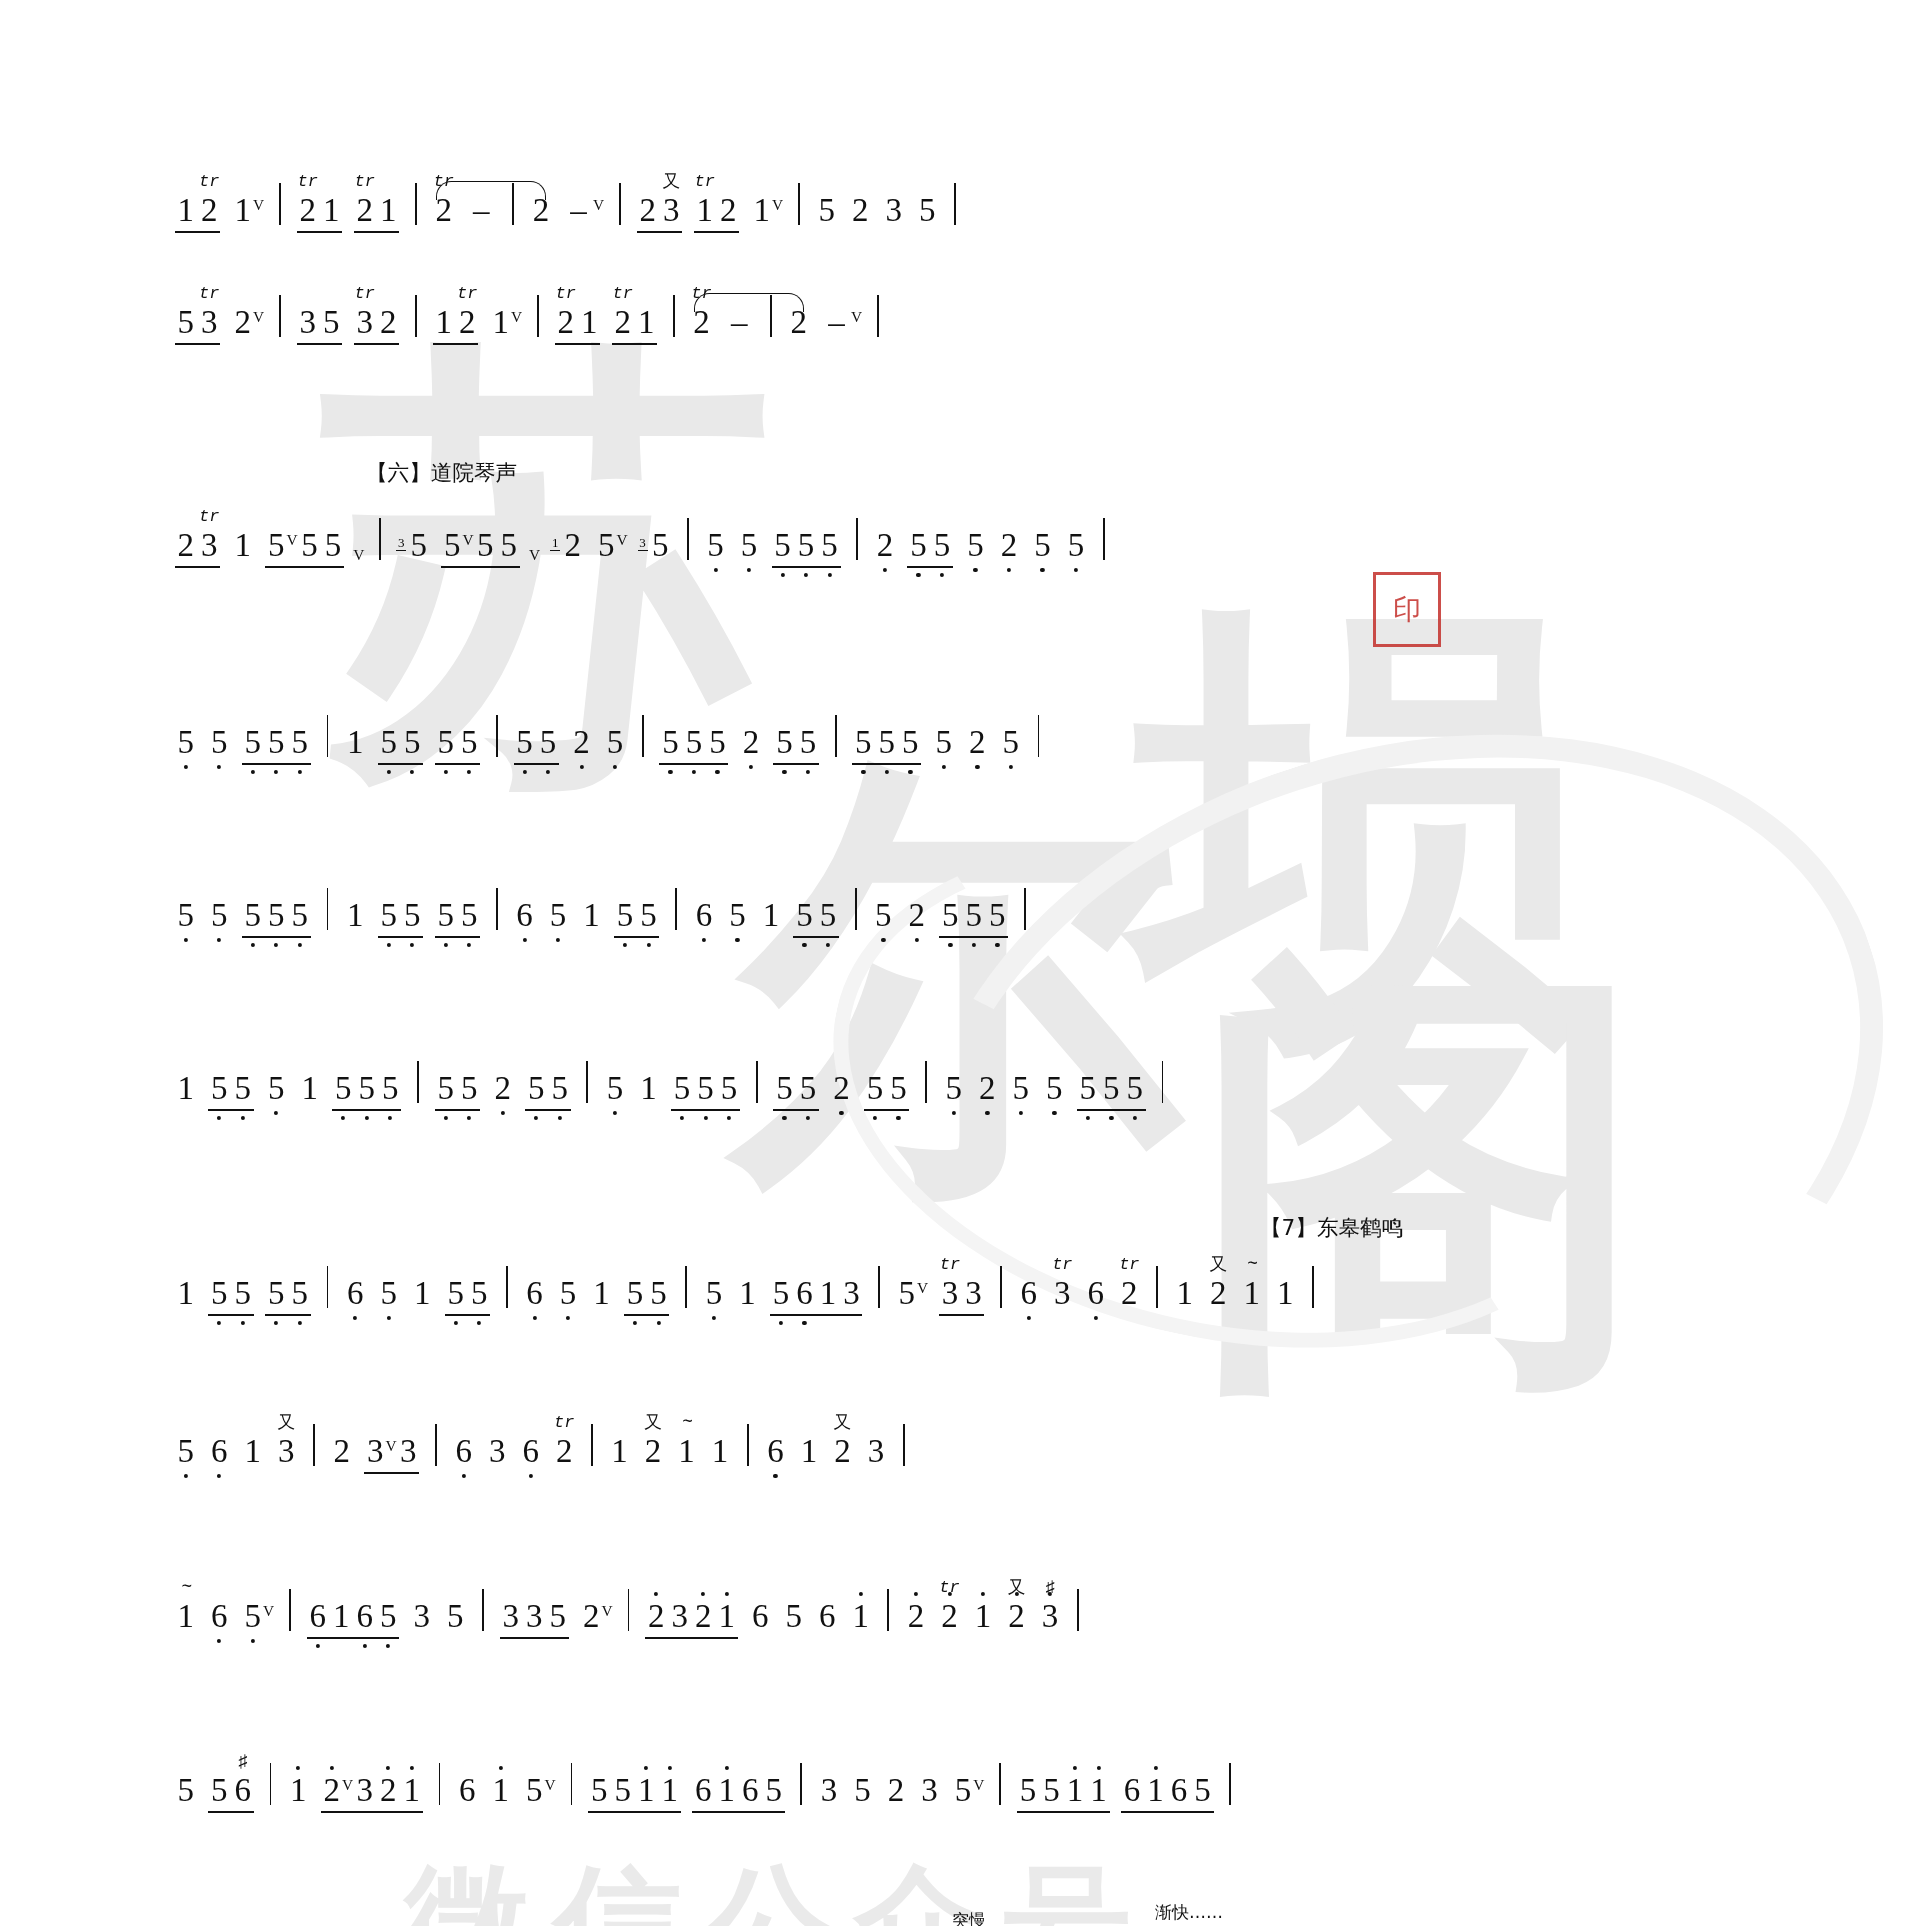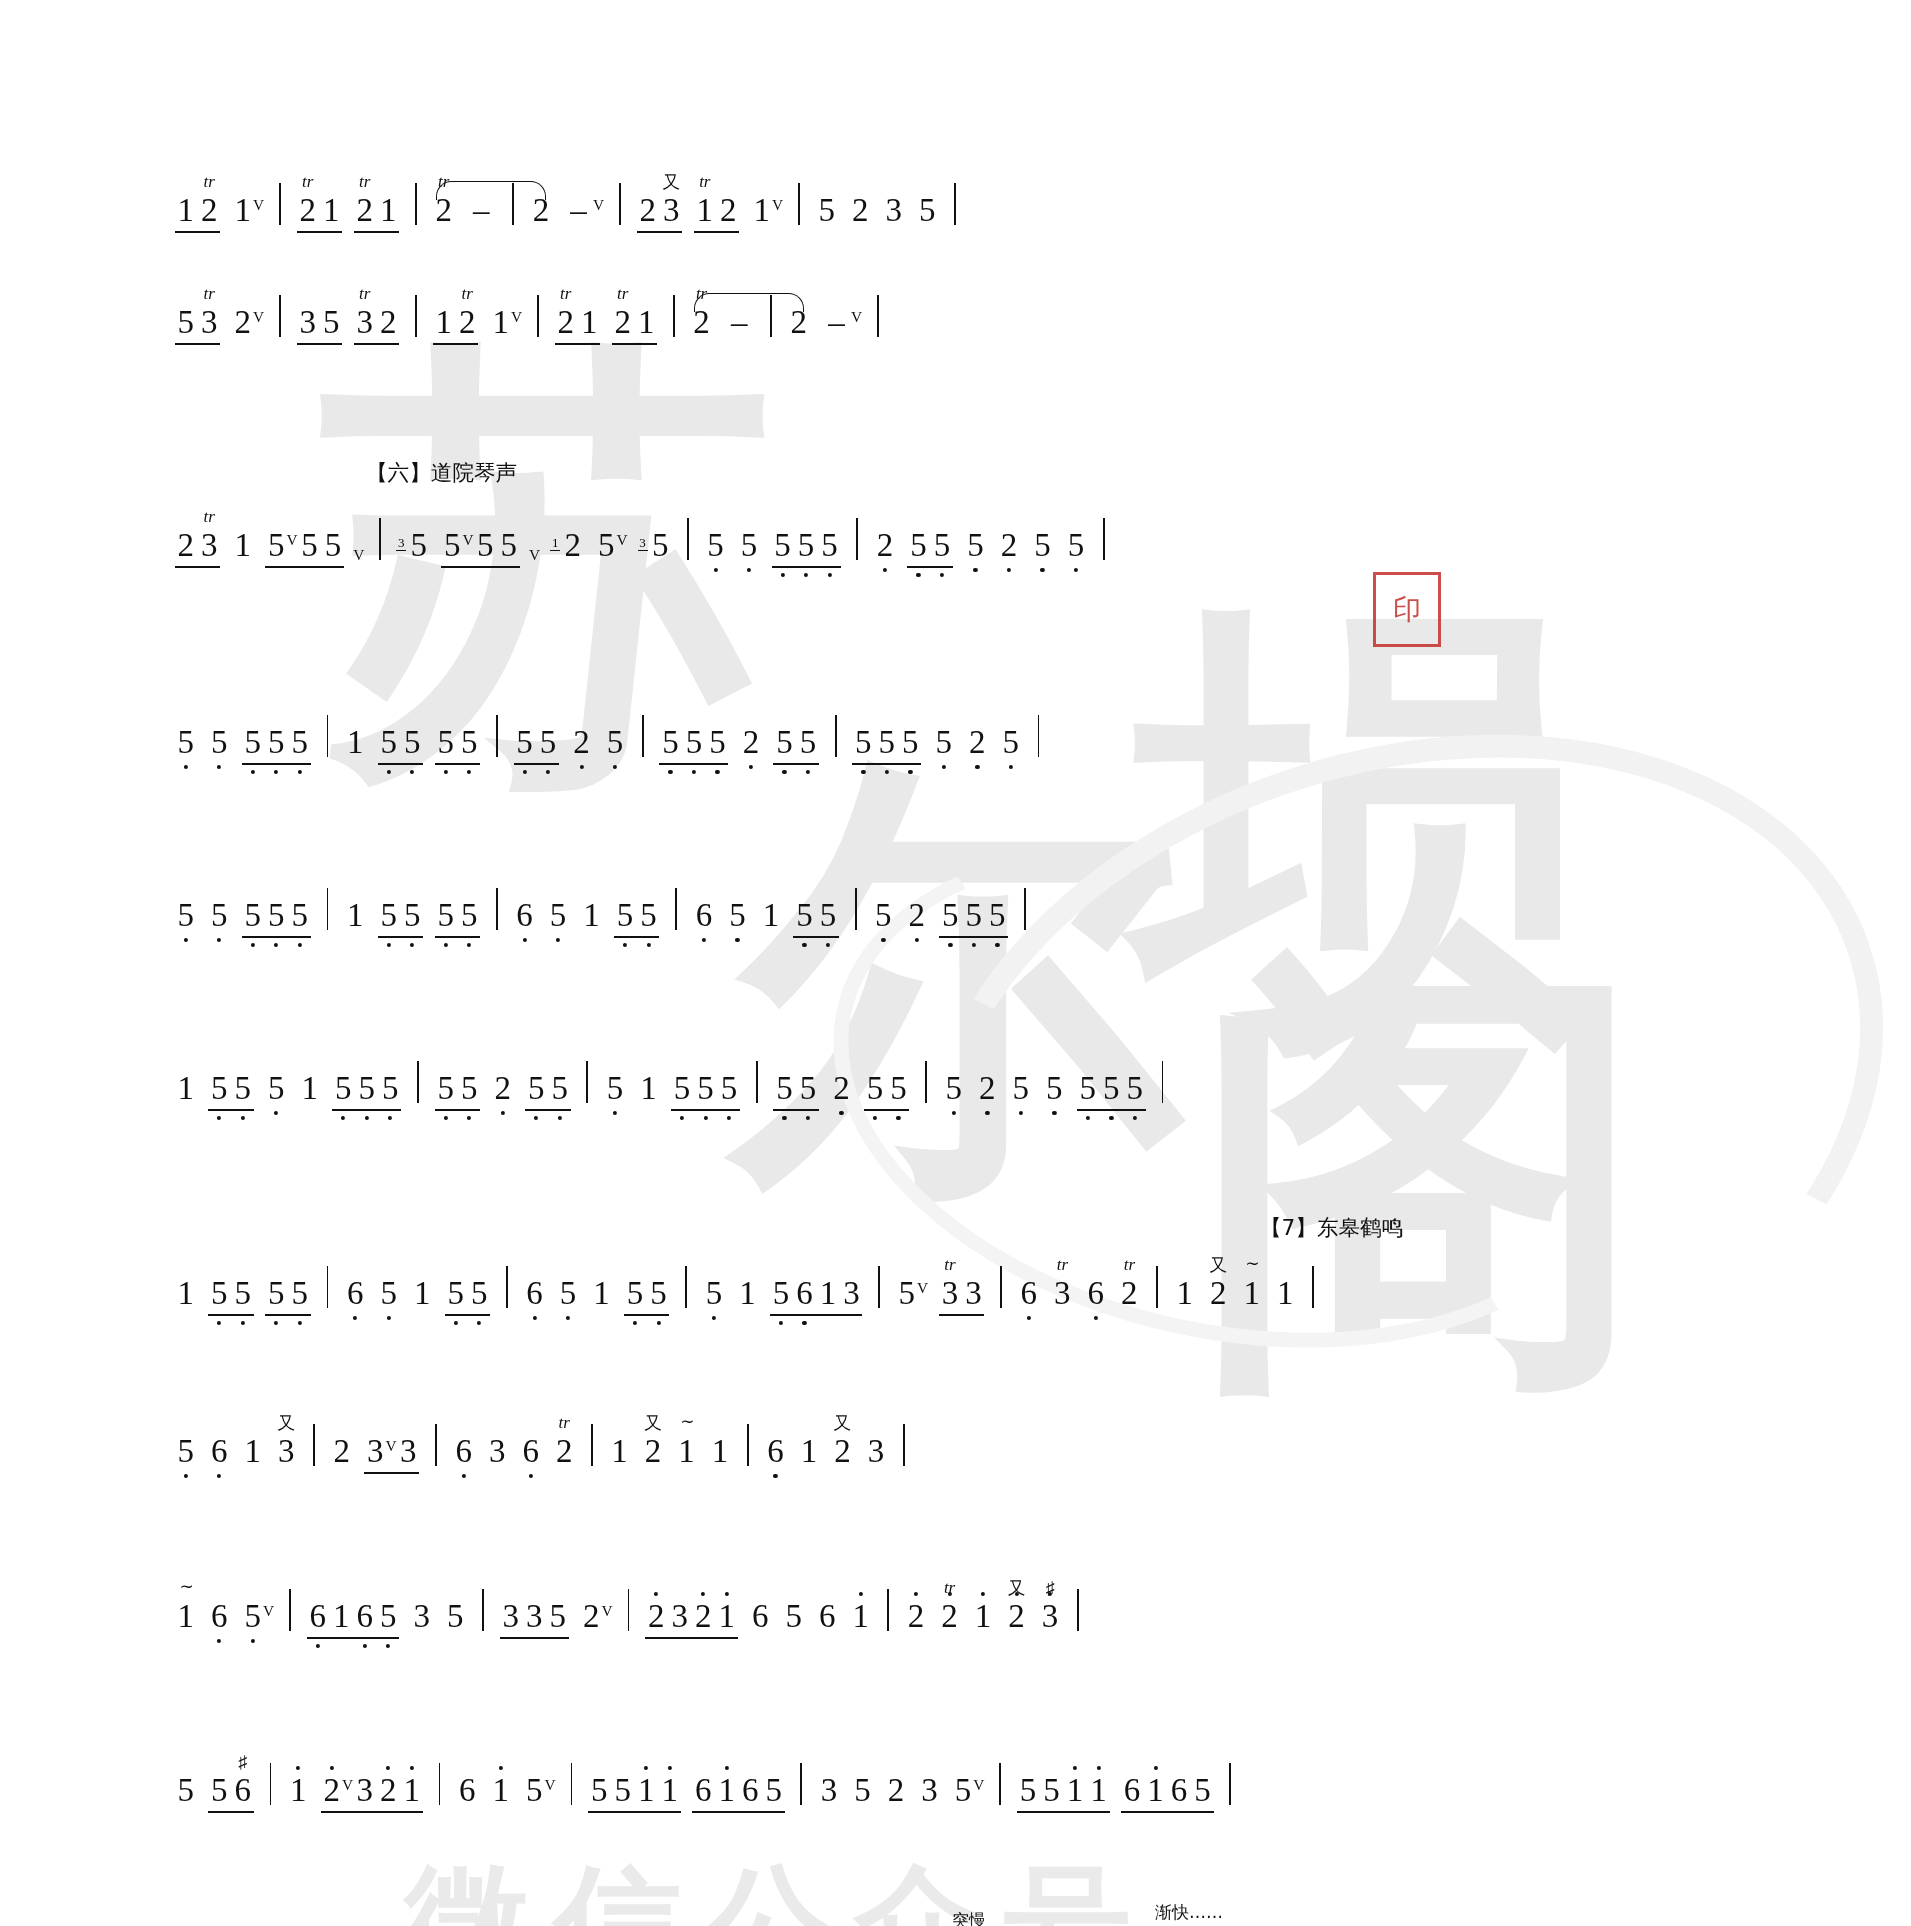--- a/index.html
+++ b/index.html
@@ -172,21 +172,21 @@
   }
 
   
   .orn {
     position: absolute;
     left: 50%;
     transform: translateX(-50%);
     top: -21px;
     font-size: 17px;
     font-style: italic;
-    font-family: Liberation Serif, serif;
+    font-family: Liberation Mono, monospace;
     color: #111;
     white-space: nowrap;
   }
   .vmark {
     font-size: 15.4px;
     align-self: flex-start;
     position: relative;
     top: 1.5px;
     margin-left: -1.5px;
     color: #111;

